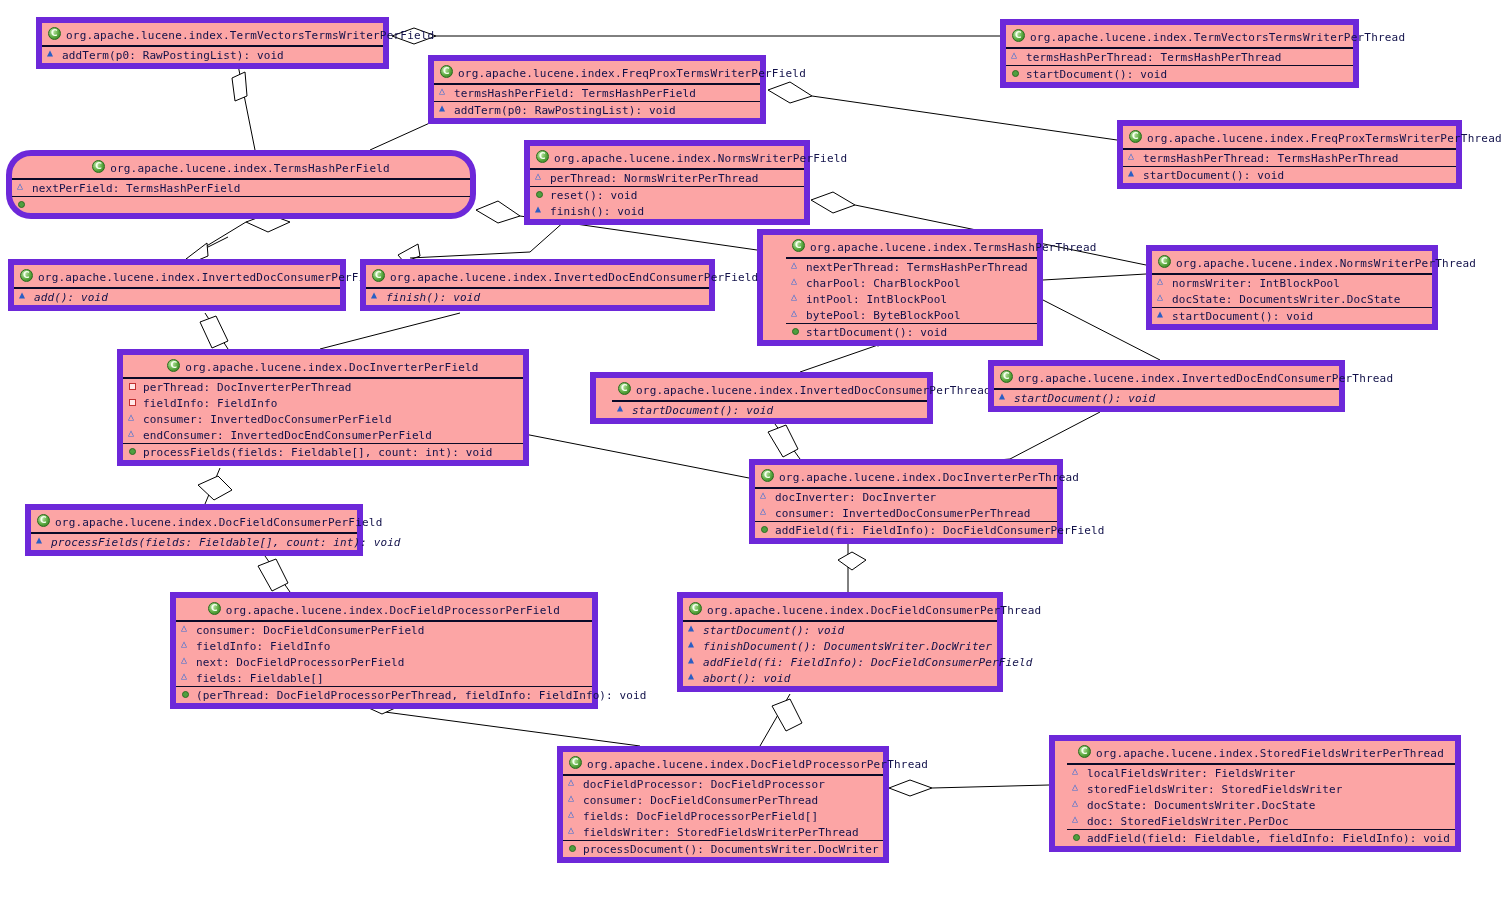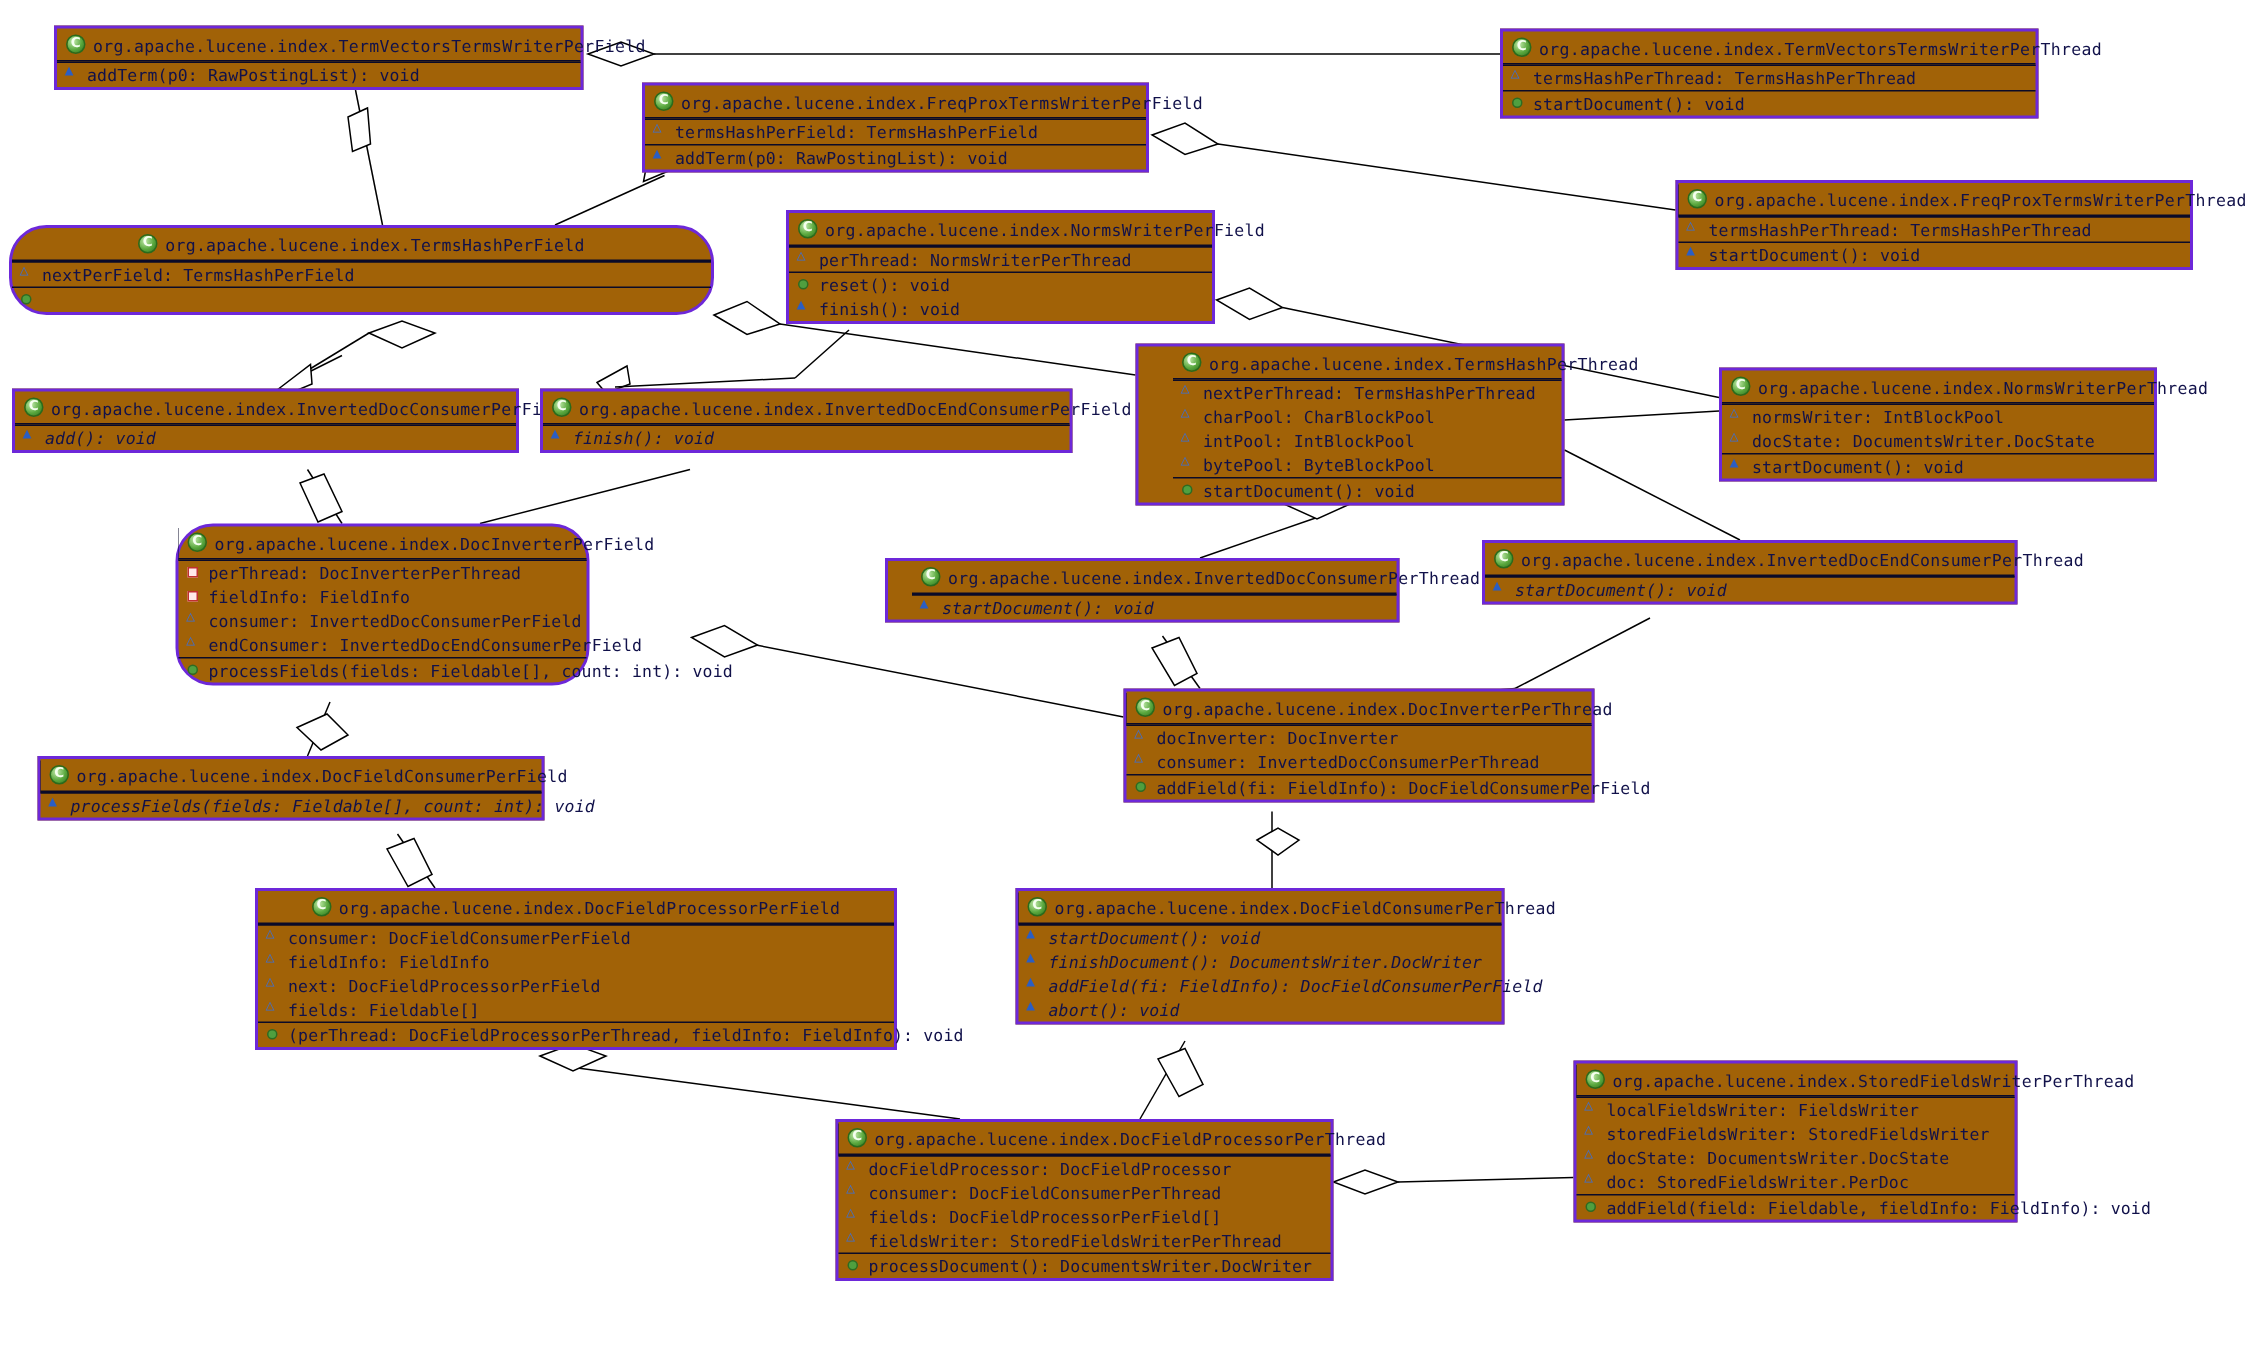--- a/index.html
+++ b/index.html
@@ -23,22 +23,22 @@
   #edges {
     position: absolute;
     left: 0; top: 0;
     width: 1505px;
     height: 913px;
     pointer-events: none;
     z-index: 1;
   }
   .uml-class {
     position: absolute;
-    background: #a16207;
-    border: 2px solid #6d28d9;
+    background: #fca5a5;
+    border: 6px solid #6d28d9;
     box-sizing: border-box;
     z-index: 2;
     font-size: 11px;
     line-height: 1.0;
     color: #1a1a5e;
   }
   .uml-header {
     text-align: center;
     padding: 4px 6px 4px 6px;
     border-bottom: 1px solid #0a0a28;
@@ -307,21 +307,21 @@
         <div class="uml-compartment first">
           <div class="uml-row italic"><span class="vis-icon vis-abs"></span><span>startDocument(): void</span></div>
         </div>
       </div>
       <div class="uml-class" style="left: 988px; top: 360px; width: 357px;">
         <div class="uml-header"><span class="class-icon"></span><span class="name-txt">org.apache.lucene.index.InvertedDocEndConsumerPerThread</span></div>
         <div class="uml-compartment first">
           <div class="uml-row italic"><span class="vis-icon vis-abs"></span><span>startDocument(): void</span></div>
         </div>
       </div>
-      <div class="uml-class" style="left: 117px; top: 349px; width: 276px; border-radius: 25px;">
+      <div class="uml-class" style="left: 117px; top: 349px; width: 412px;">
         <div class="uml-header"><span class="class-icon"></span><span class="name-txt">org.apache.lucene.index.DocInverterPerField</span></div>
         <div class="uml-compartment first">
           <div class="uml-row"><span class="vis-icon vis-priv"></span><span>perThread: DocInverterPerThread</span></div>
           <div class="uml-row"><span class="vis-icon vis-priv"></span><span>fieldInfo: FieldInfo</span></div>
           <div class="uml-row"><span class="vis-icon vis-prot"></span><span>consumer: InvertedDocConsumerPerField</span></div>
           <div class="uml-row"><span class="vis-icon vis-prot"></span><span>endConsumer: InvertedDocEndConsumerPerField</span></div>
         </div>
         <div class="uml-compartment">
           <div class="uml-row"><span class="vis-icon vis-pub"></span><span>processFields(fields: Fieldable[], count: int): void</span></div>
         </div>
@@ -368,21 +368,21 @@
         <div class="uml-compartment first">
           <div class="uml-row"><span class="vis-icon vis-prot"></span><span>docFieldProcessor: DocFieldProcessor</span></div>
           <div class="uml-row"><span class="vis-icon vis-prot"></span><span>consumer: DocFieldConsumerPerThread</span></div>
           <div class="uml-row"><span class="vis-icon vis-prot"></span><span>fields: DocFieldProcessorPerField[]</span></div>
           <div class="uml-row"><span class="vis-icon vis-prot"></span><span>fieldsWriter: StoredFieldsWriterPerThread</span></div>
         </div>
         <div class="uml-compartment">
           <div class="uml-row"><span class="vis-icon vis-pub"></span><span>processDocument(): DocumentsWriter.DocWriter</span></div>
         </div>
       </div>
-      <div class="uml-class" style="left: 1049px; top: 707px; width: 296px;">
+      <div class="uml-class" style="left: 1049px; top: 735px; width: 412px; padding-left: 12px;">
         <div class="uml-header"><span class="class-icon"></span><span class="name-txt">org.apache.lucene.index.StoredFieldsWriterPerThread</span></div>
         <div class="uml-compartment first">
           <div class="uml-row"><span class="vis-icon vis-prot"></span><span>localFieldsWriter: FieldsWriter</span></div>
           <div class="uml-row"><span class="vis-icon vis-prot"></span><span>storedFieldsWriter: StoredFieldsWriter</span></div>
           <div class="uml-row"><span class="vis-icon vis-prot"></span><span>docState: DocumentsWriter.DocState</span></div>
           <div class="uml-row"><span class="vis-icon vis-prot"></span><span>doc: StoredFieldsWriter.PerDoc</span></div>
         </div>
         <div class="uml-compartment">
           <div class="uml-row"><span class="vis-icon vis-pub"></span><span>addField(field: Fieldable, fieldInfo: FieldInfo): void</span></div>
         </div>

